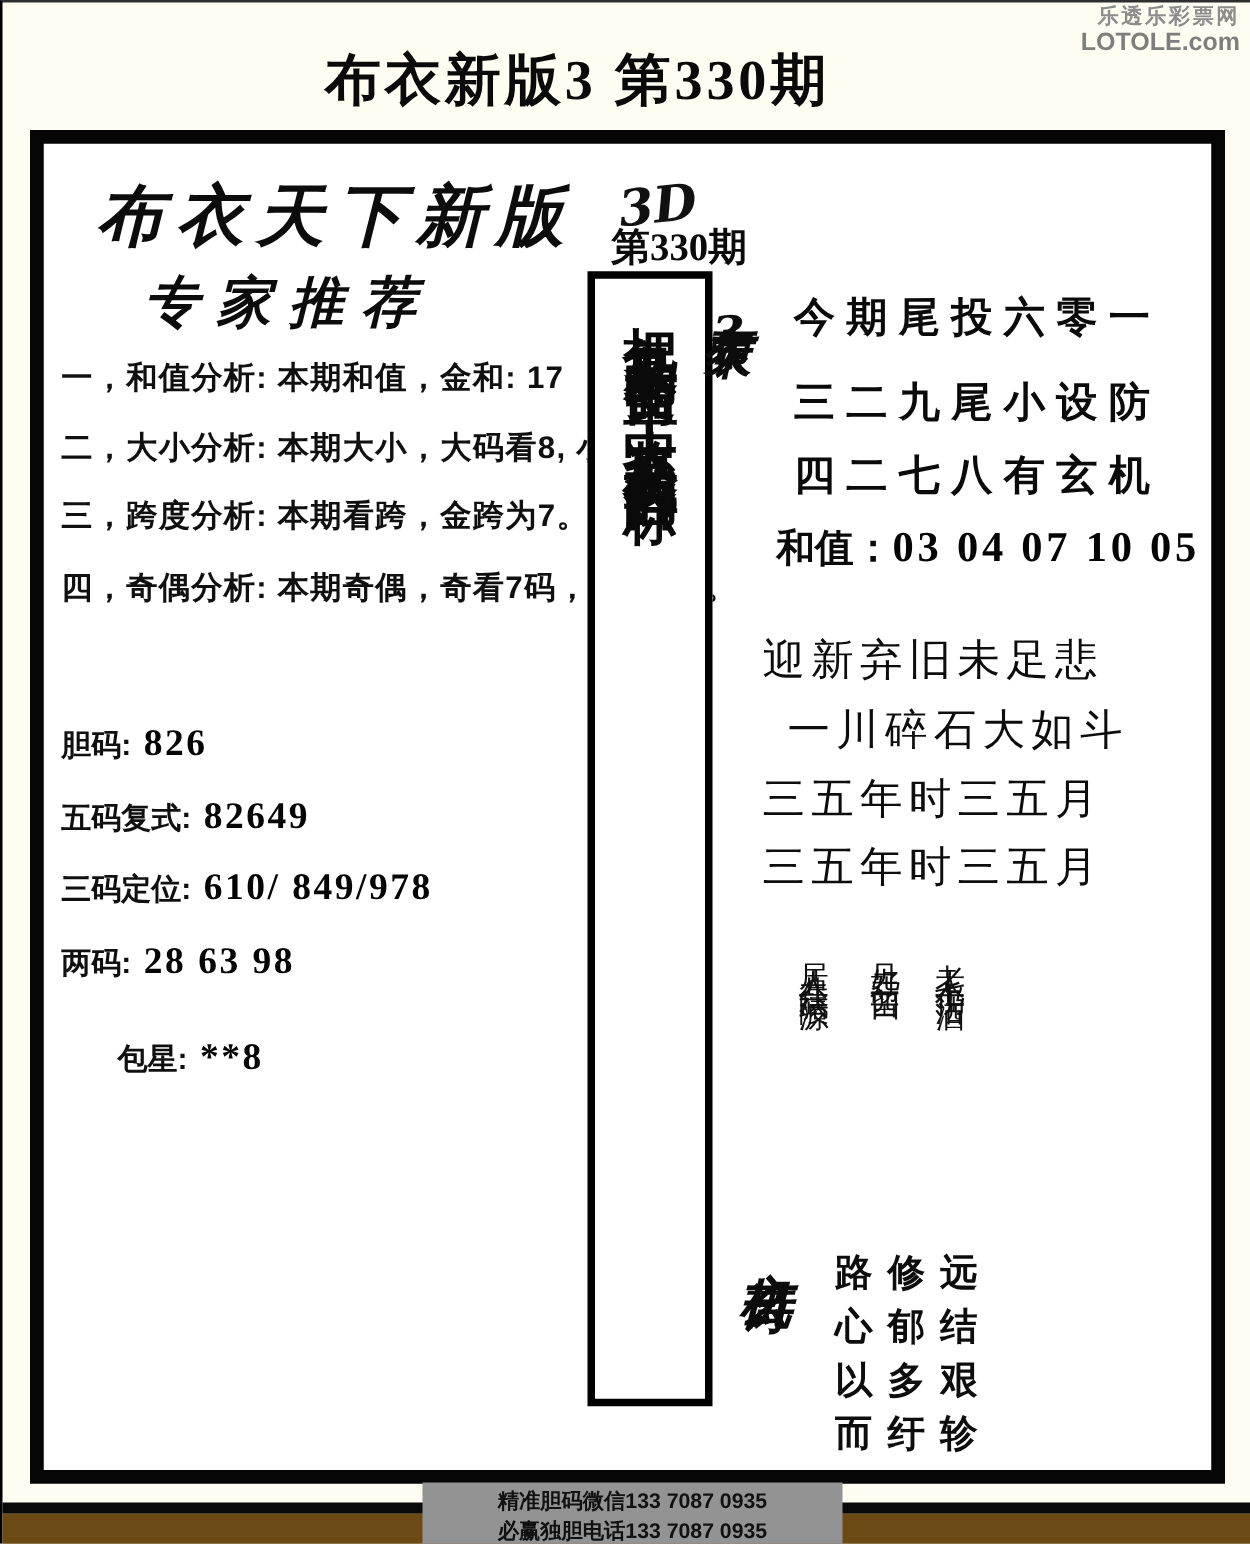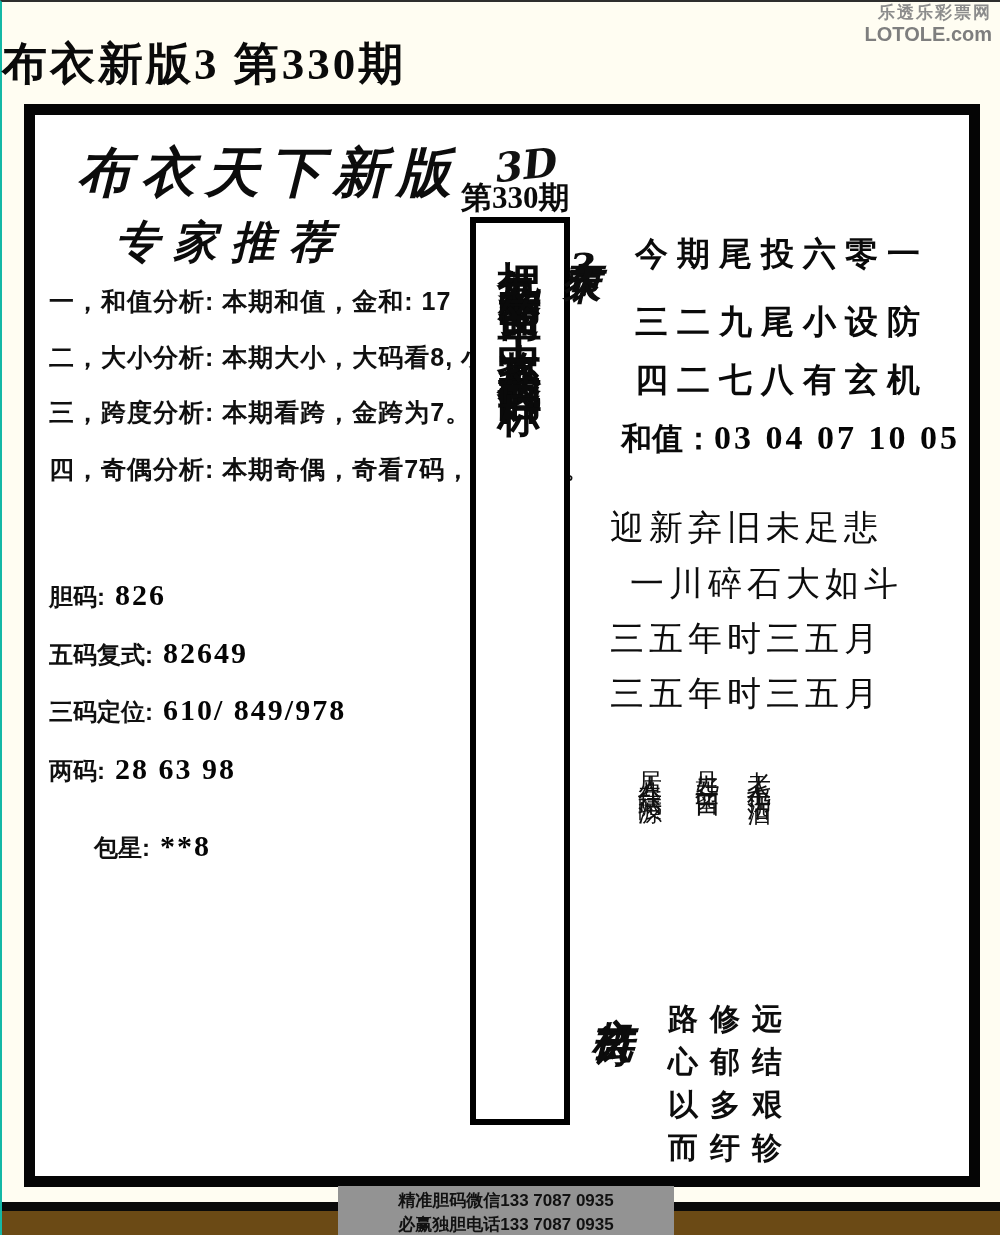--- a/index.html
+++ b/index.html
@@ -1,28 +1,28 @@
 <!DOCTYPE html>
 <html><head>
 <meta charset="utf-8">
 <style>
   html,body{margin:0;padding:0;}
   body{width:1000px;height:1235px;position:relative;background:#fffdf2;
        font-family:"Liberation Serif",serif;overflow:hidden;}
-  .page{position:absolute;inset:0;border-top:2px solid #2e2e2e;border-left:2px solid #14b8a6;}
-  .serif{font-family:"Liberation Serif",serif;}
+  .page{position:absolute;inset:0;border-top:2px solid #2e2e2e;border-left:2px solid #000000;}
+  .serif{font-family:"Liberation Serif",serif;margin-left:28px;}
   .callig{font-family:"DejaVu Serif",serif;font-weight:bold;font-style:italic;}
   .vert{writing-mode:vertical-rl;text-orientation:upright;line-height:1;}
   .abs{position:absolute;}
 
   .logo{right:8px;top:2px;text-align:right;line-height:1.1;cursor:pointer;}
   .logo .cn{font-size:17px;font-weight:bold;color:#8c8c8c;letter-spacing:2px;font-family:"Liberation Serif",serif;}
   .logo .en{font-size:20px;font-weight:bold;color:#7e7e7e;font-family:"Liberation Sans",sans-serif;}
 
-  .title{left:0;top:32px;width:920px;font-size:45px;font-weight:bold;
+  .title{left:0;top:32px;width:920px;text-align:center;font-size:45px;font-weight:bold;
          color:#0a0a0a;letter-spacing:3px;}
 
   .main-box{left:22px;top:102px;width:956px;height:1083px;background:#ffffff;
             border:11px solid #050505;box-sizing:border-box;}
 
   .hdr1{left:42px;top:22px;font-size:54px;letter-spacing:10px;color:#0c0c0c;}
   .hdr2{left:80px;top:98px;font-size:44px;letter-spacing:14px;color:#0c0c0c;}
   .game{left:460px;top:26px;font-size:40px;transform:rotate(-6deg);color:#111;}
   .issue{left:426px;top:62px;font-size:31px;font-weight:bold;color:#0a0a0a;}
 

